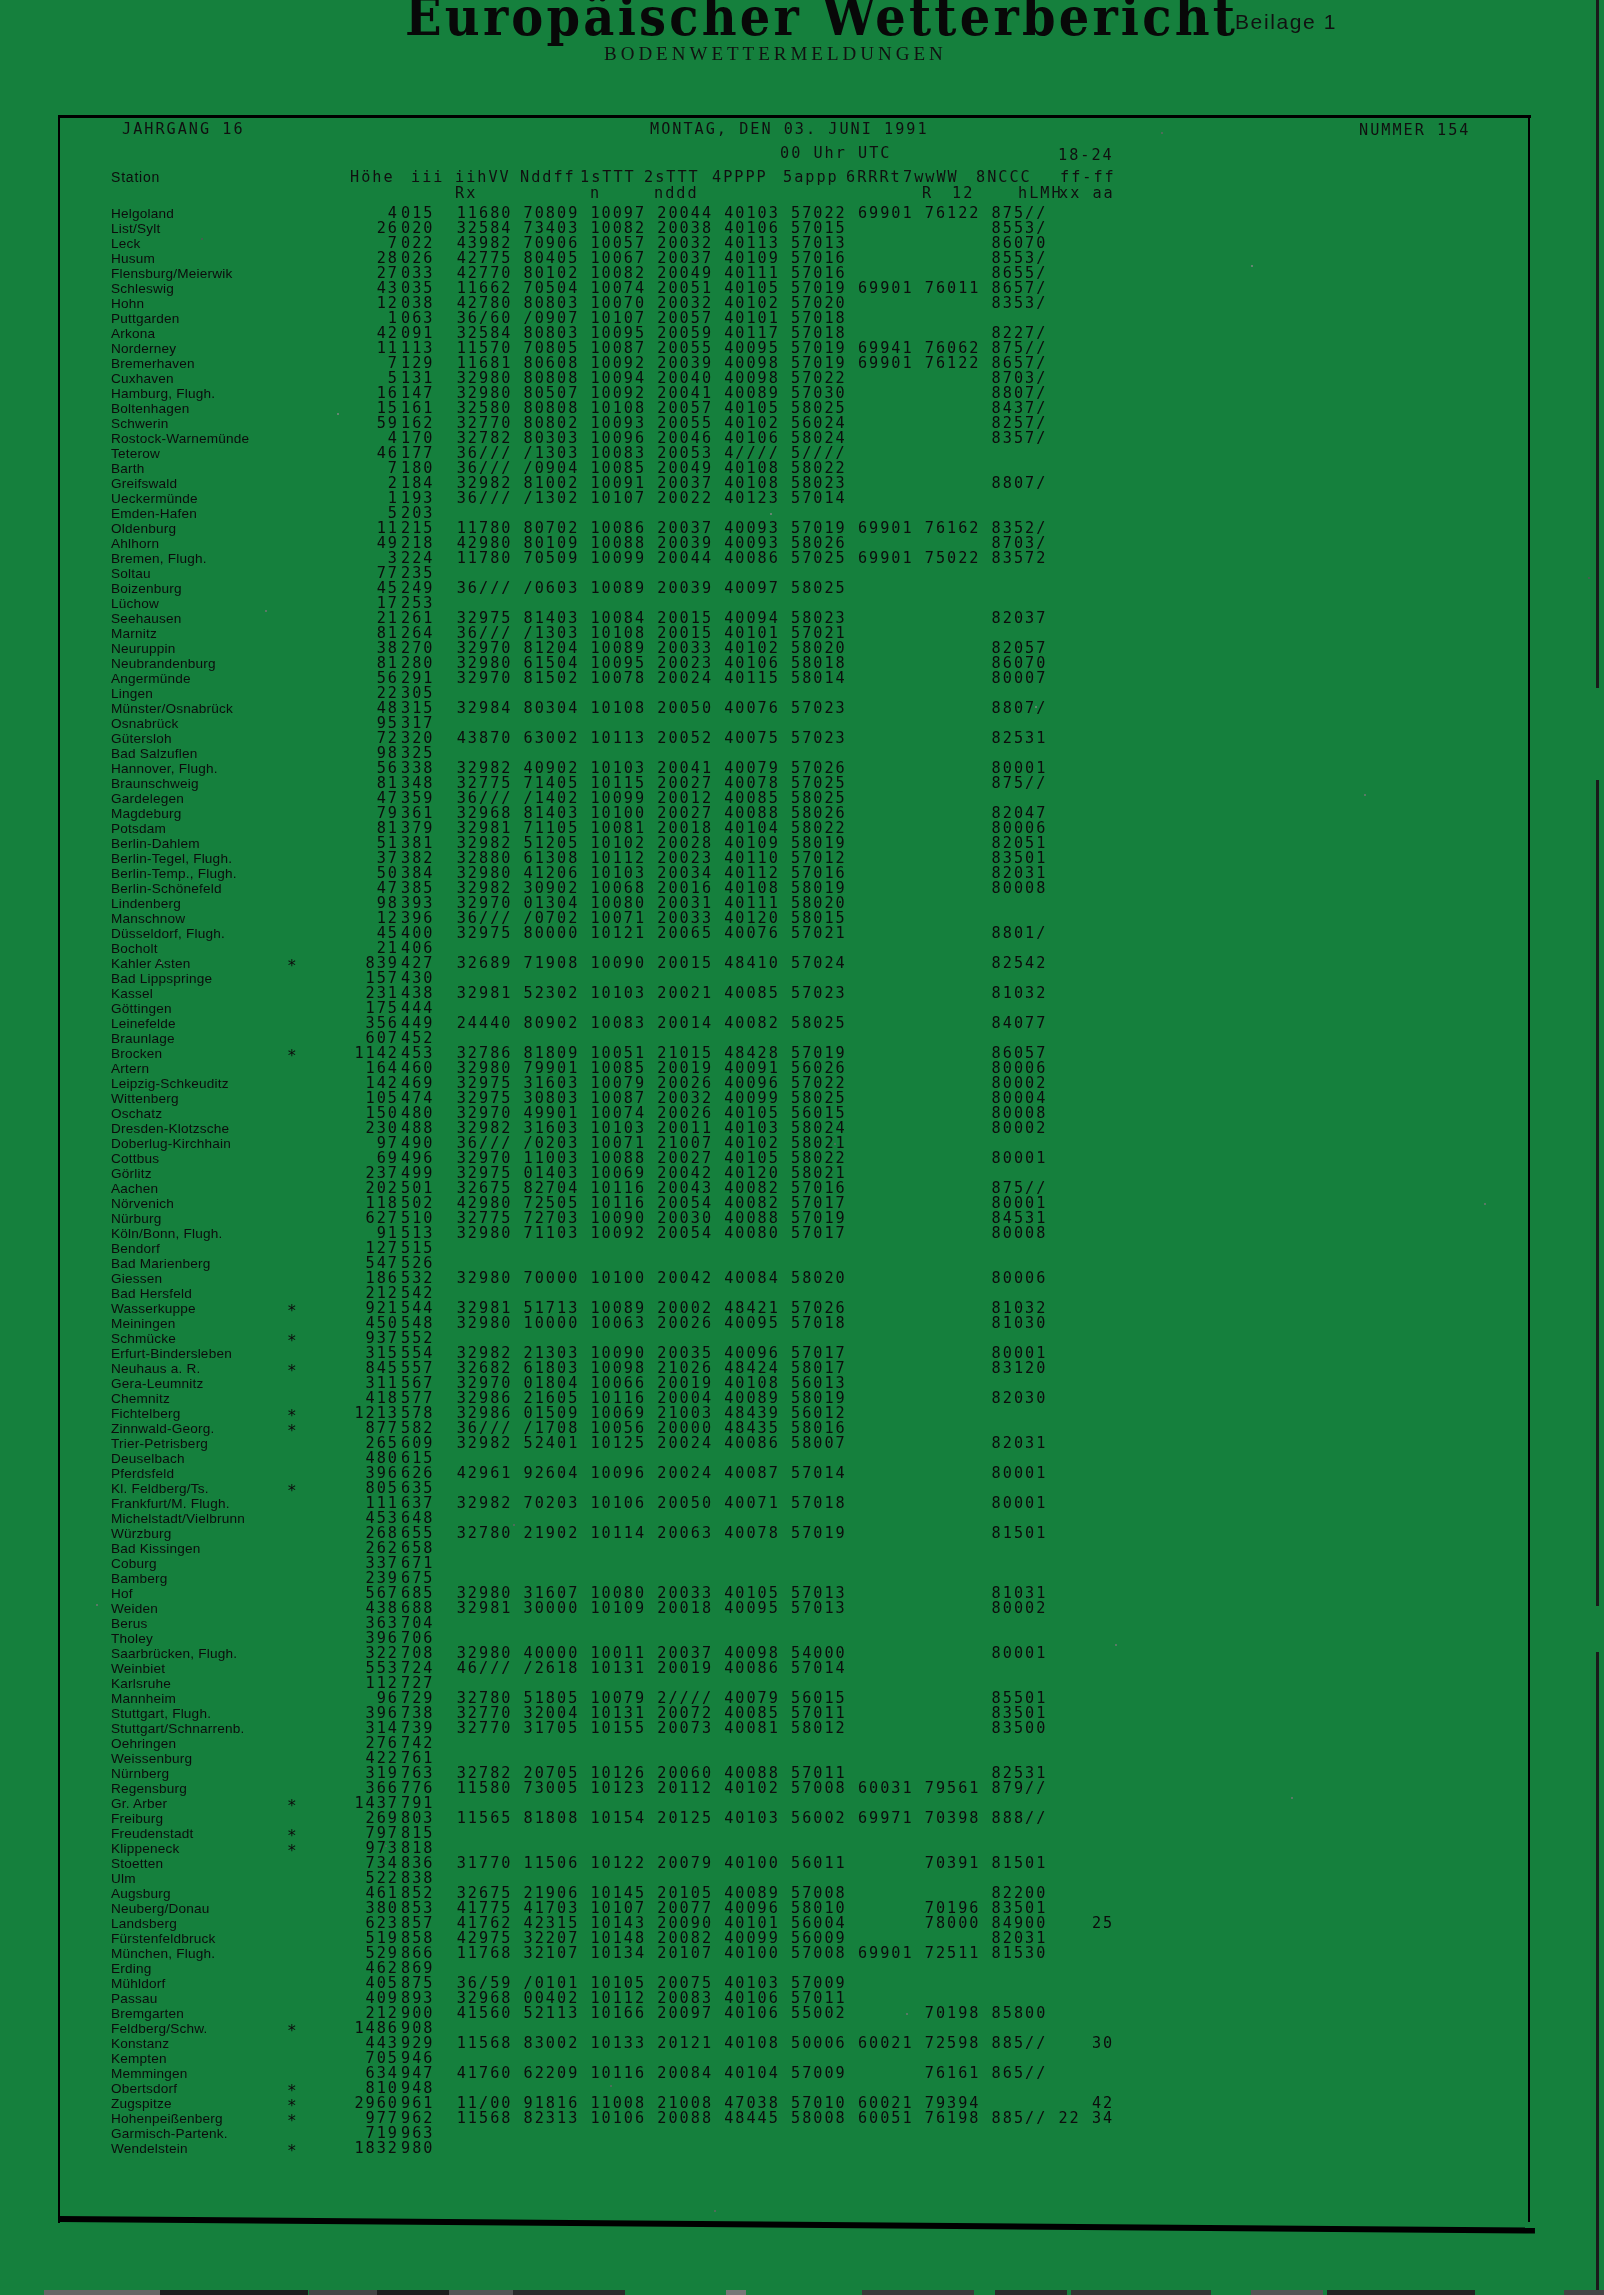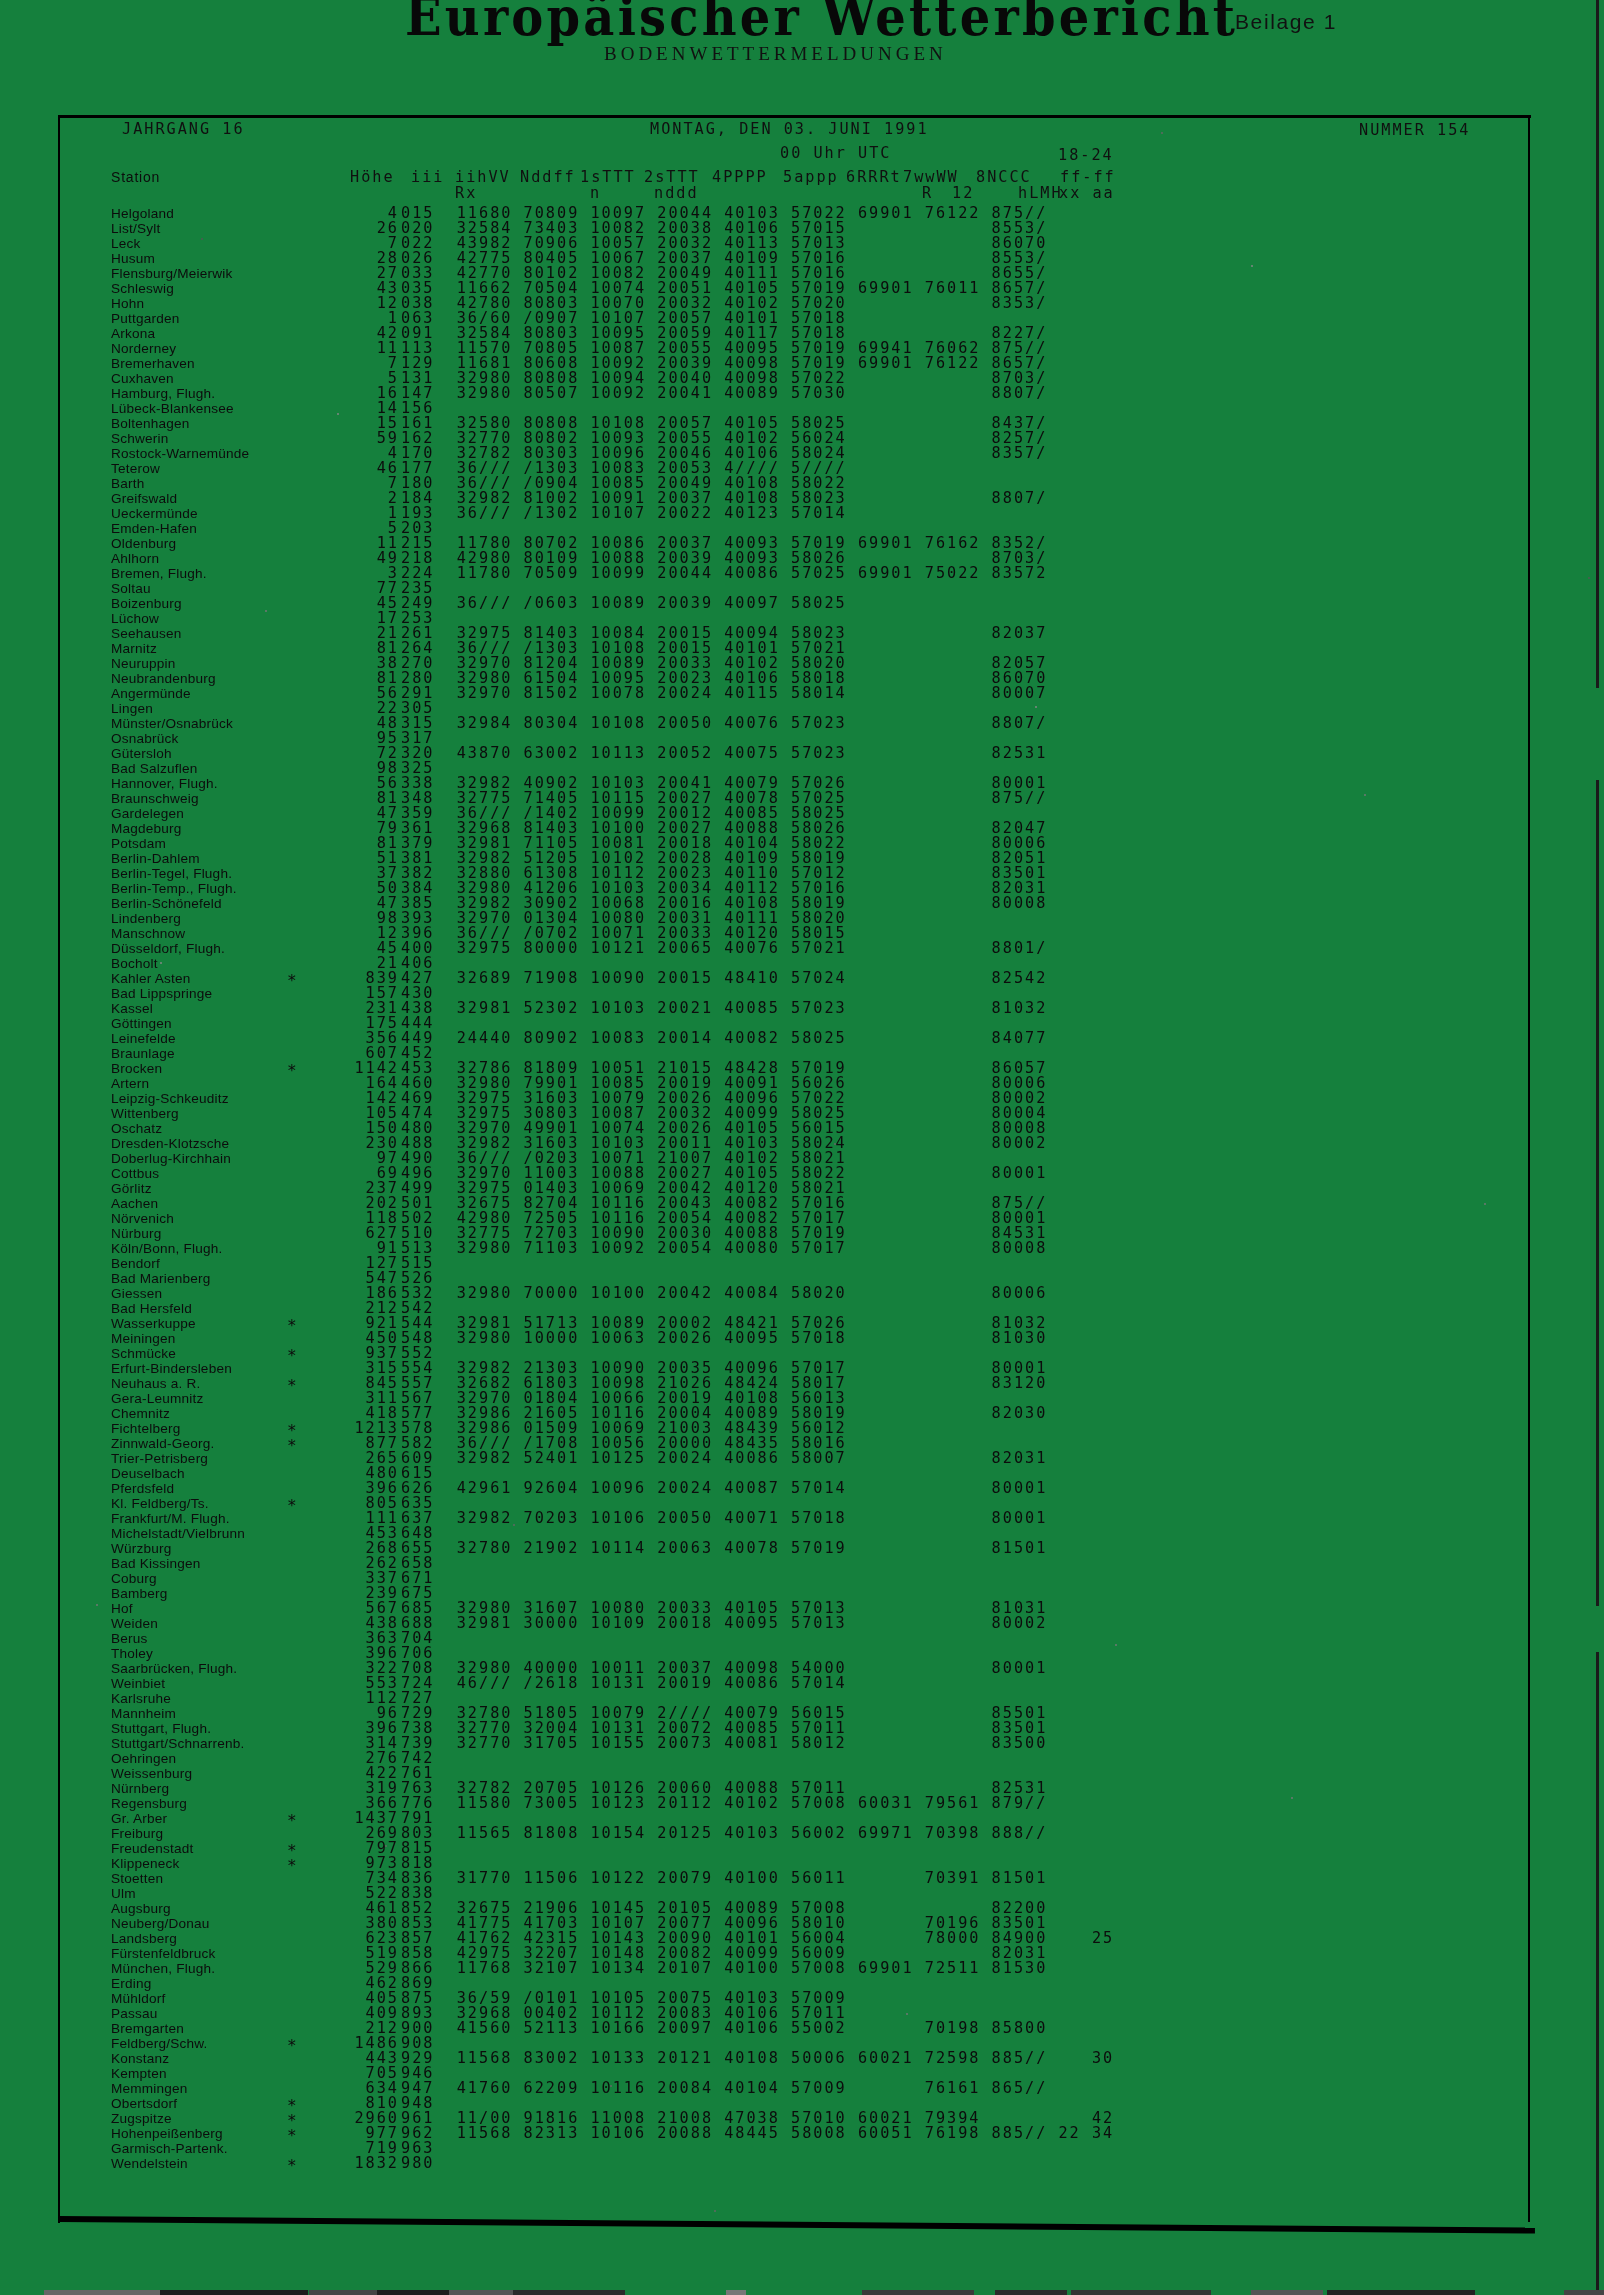--- a/index.html
+++ b/index.html
@@ -158,26 +158,20 @@
         <span class="hh">5</span>
         <span class="ln">131  32980 80808 10094 20040 40098 57022             8703/      </span>
       </div>
       <div class="row">
         <span class="nm">Hamburg, Flugh.</span>
         <span class="mk"></span>
         <span class="hh">16</span>
         <span class="ln">147  32980 80507 10092 20041 40089 57030             8807/      </span>
       </div>
       <div class="row">
-        <span class="nm">Lübeck-Blankensee</span>
-        <span class="mk"></span>
-        <span class="hh">14</span>
-        <span class="ln">156                                                             </span>
-      </div>
-      <div class="row">
         <span class="nm">Boltenhagen</span>
         <span class="mk"></span>
         <span class="hh">15</span>
         <span class="ln">161  32580 80808 10108 20057 40105 58025             8437/      </span>
       </div>
       <div class="row">
         <span class="nm">Schwerin</span>
         <span class="mk"></span>
         <span class="hh">59</span>
         <span class="ln">162  32770 80802 10093 20055 40102 56024             8257/      </span>

